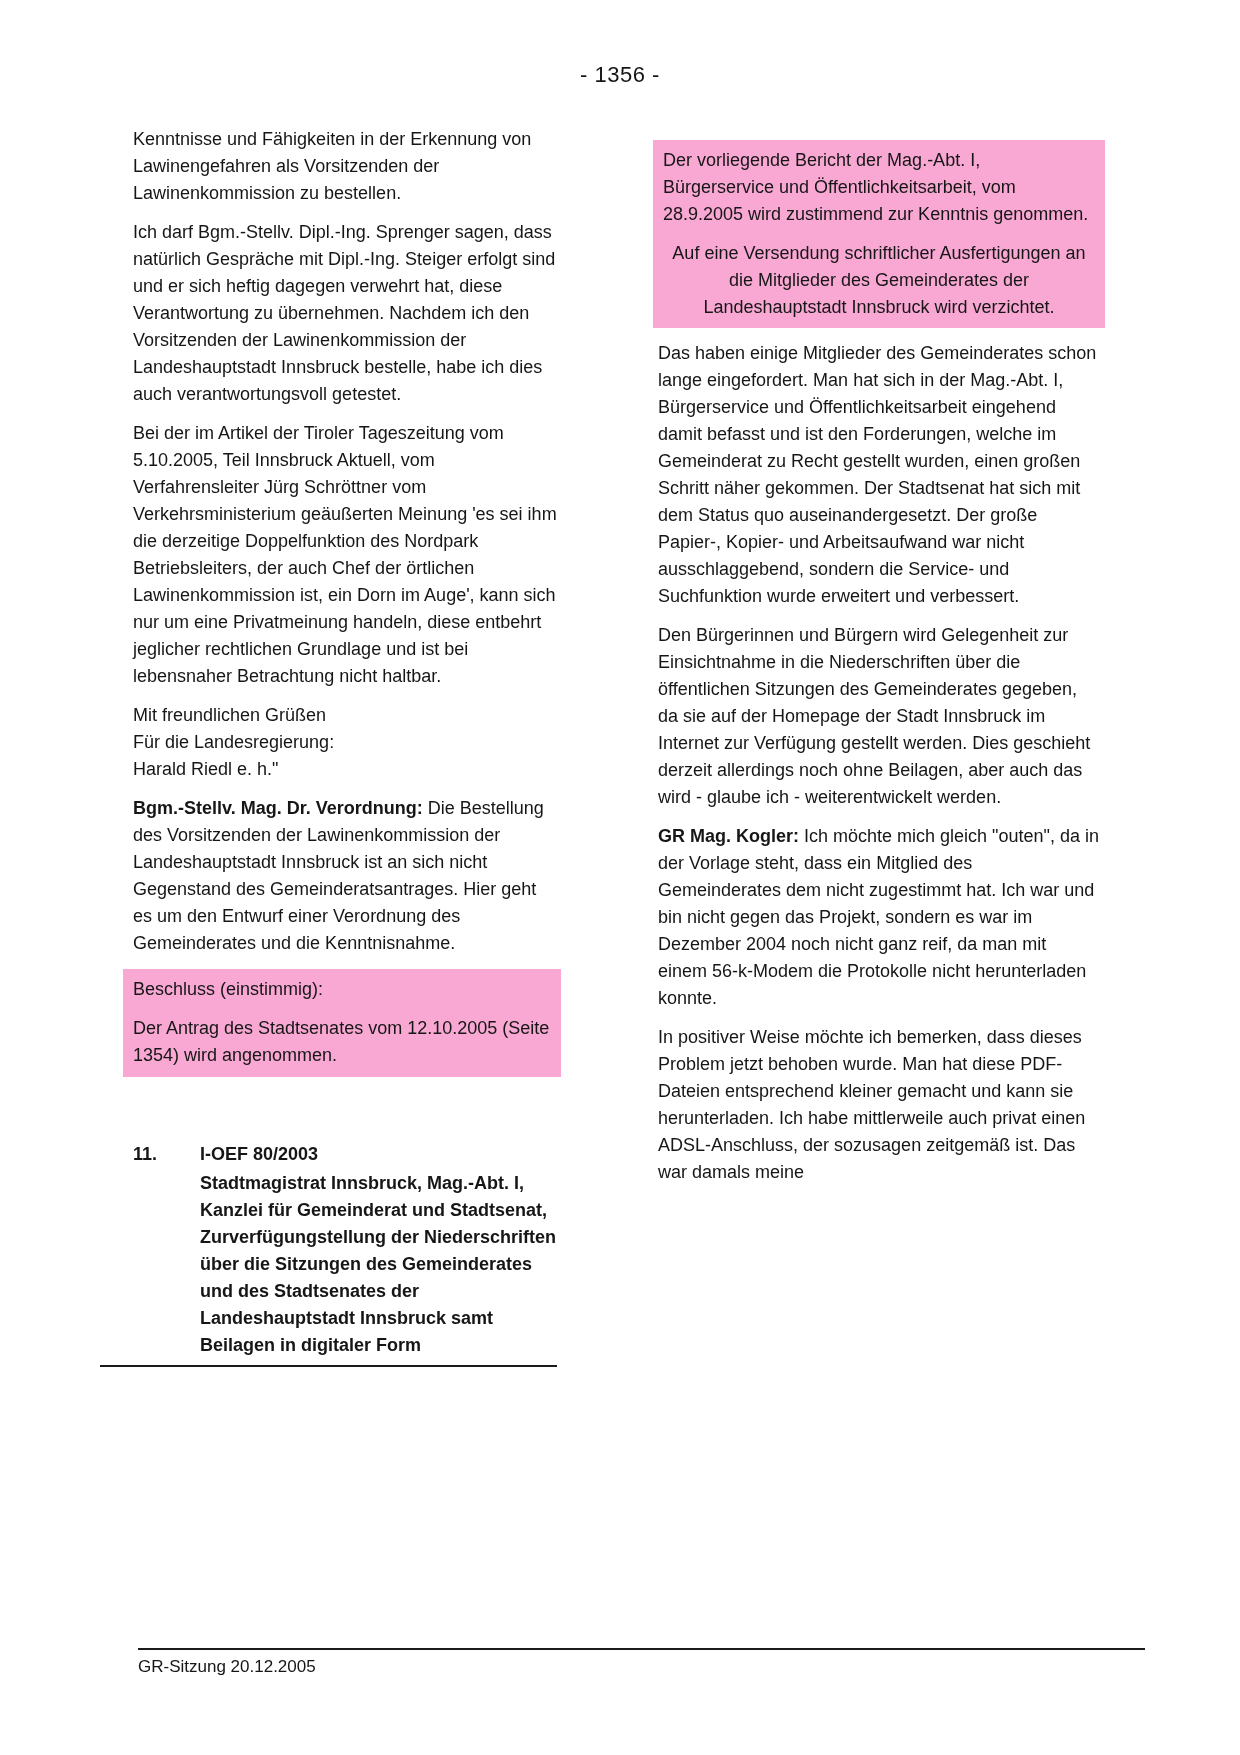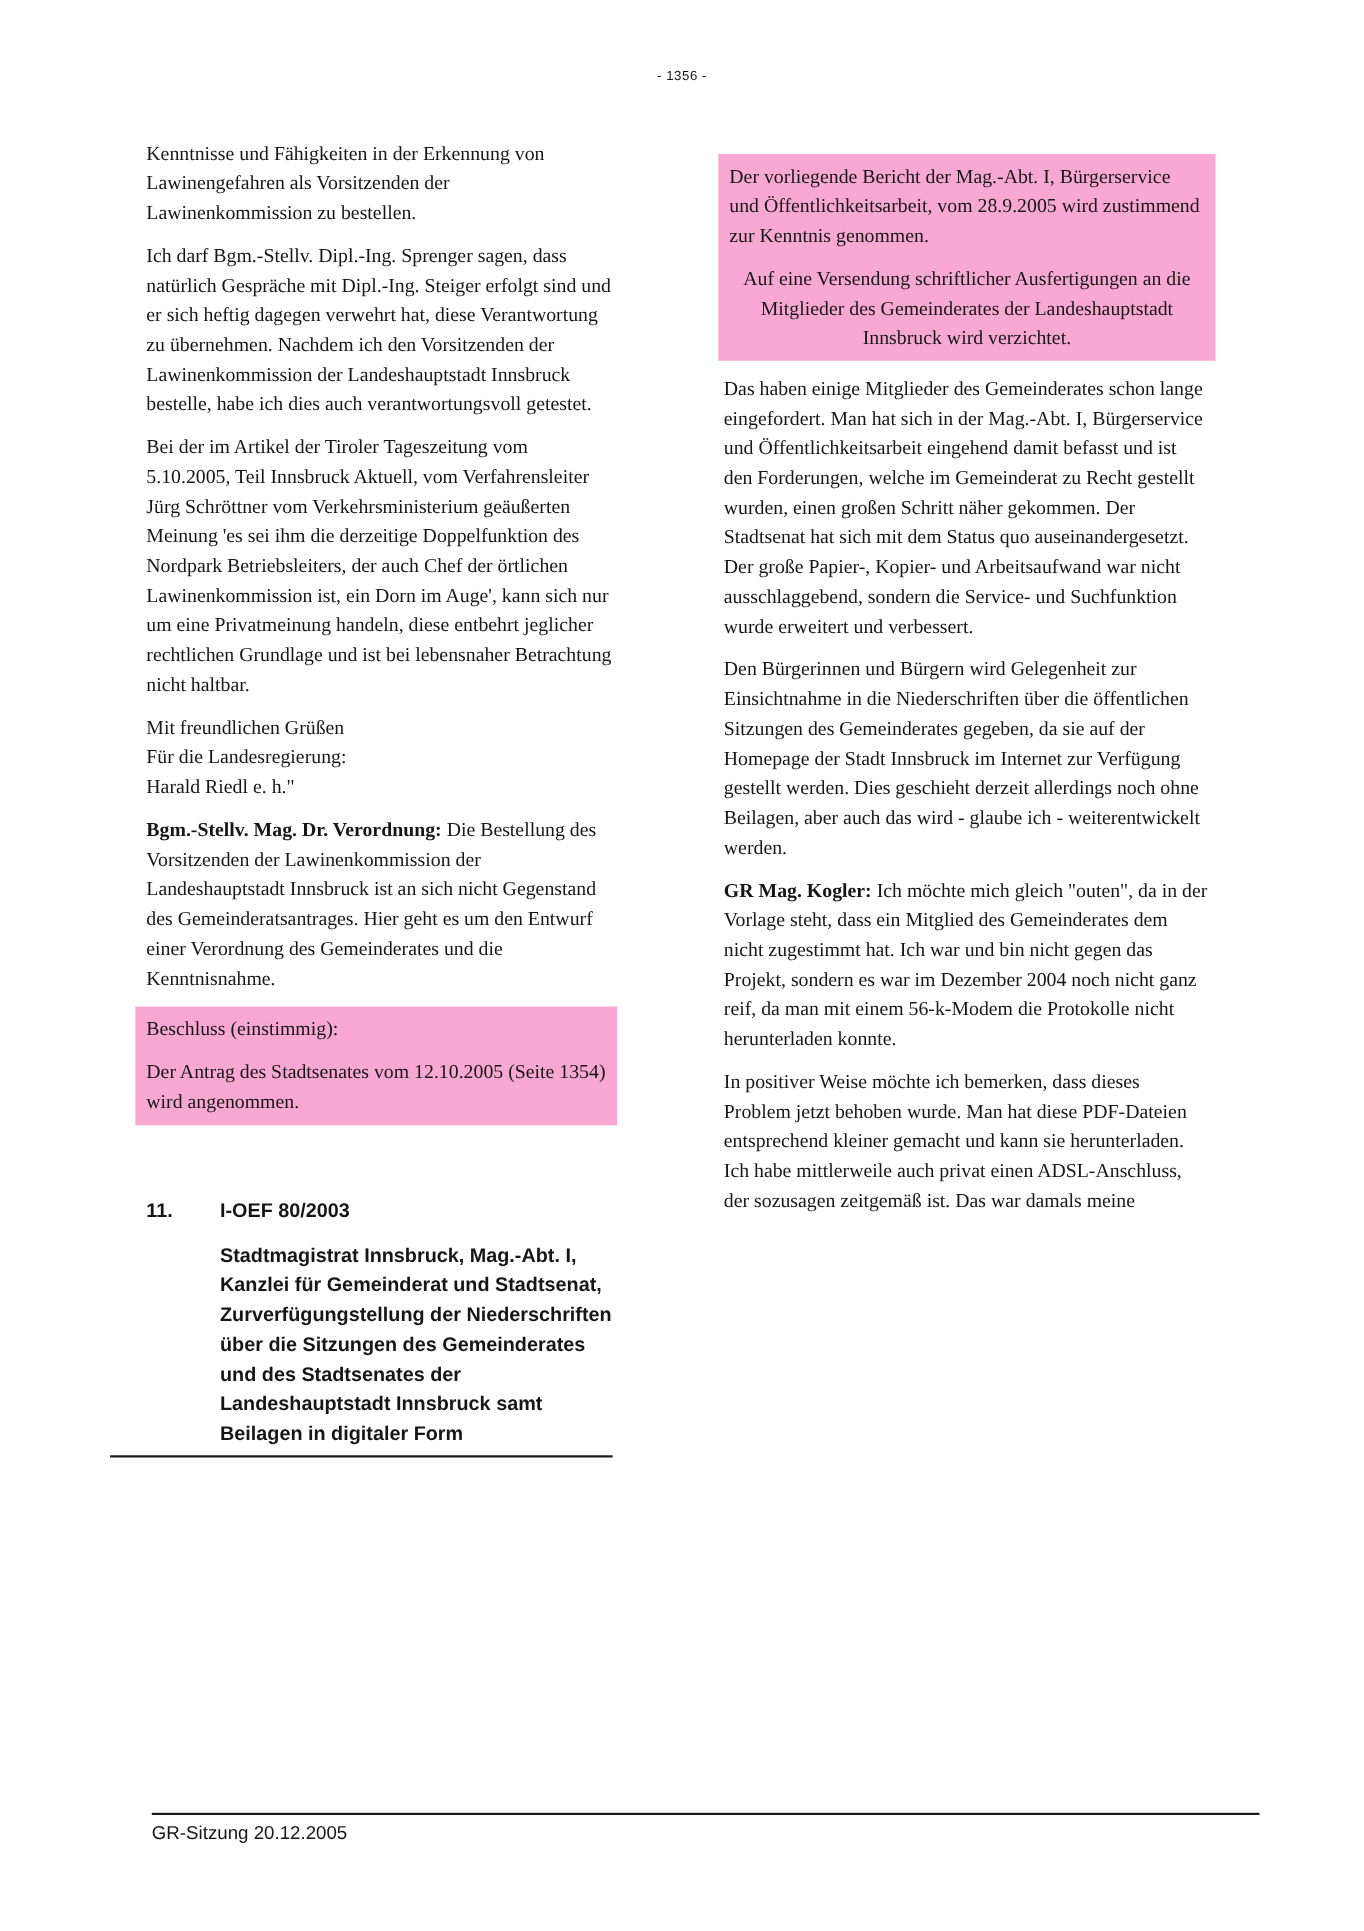--- a/index.html
+++ b/index.html
@@ -16,48 +16,48 @@
     position: absolute;
     inset: 0;
     background: #ffffff;
   }
   .page-number {
     position: absolute;
     top: 62px;
     left: 0;
     width: 100%;
     text-align: center;
-    font-size: 12px;
+    font-size: 22px;
     letter-spacing: 0.5px;
   }
   .col {
     position: absolute;
     font-size: 18px;
     line-height: 27px;
   }
-  .col p { margin: 0 0 12px 0; font-family: Liberation Serif, serif; }
+  .col p { margin: 0 0 12px 0; }
   .col-left  { left: 133px; top: 126px; width: 424px; }
   .col-right { left: 653px; top: 140px; width: 452px; }
   .col-right p, .col-right .highlight { padding-left: 5px; padding-right: 5px; }
 
   .highlight { background: #f9a8d4; }
 
   .block-resolution { margin: 0 0 12px 0; padding-top: 7px; padding-bottom: 7px; }
   .block-resolution p:last-child { margin-bottom: 0; text-align: center; }
 
   .block-decision {
     margin: 0 -4px 0 -10px;
     padding: 7px 8px 8px 10px;
   }
   .block-decision p:last-child { margin-bottom: 0; }
 
   .letter-closing .line { display: block; }
 
   .agenda { margin-top: 64px; }
-  .agenda-row { display: flex; font-weight: bold; margin-bottom: 14px; align-items: center; }
+  .agenda-row { display: flex; font-weight: bold; margin-bottom: 2px; align-items: center; }
   .agenda-num { width: 67px; flex: 0 0 67px; }
   .agenda-title {
     margin-left: 67px;
     width: 358px;
     font-weight: bold;
     margin-bottom: 0;
   }
   .agenda-rule {
     height: 2px;
     background: #1a1a1a;

